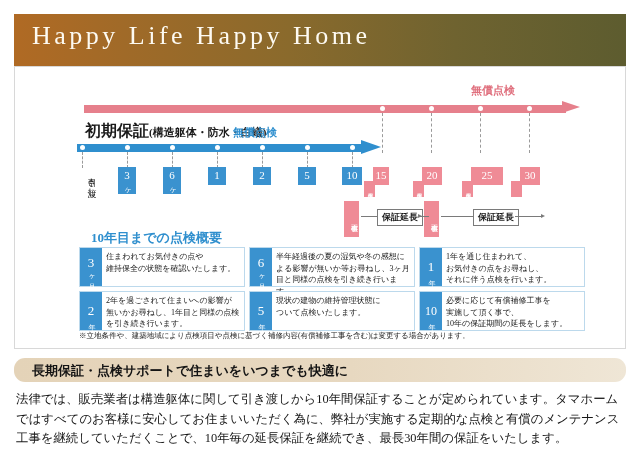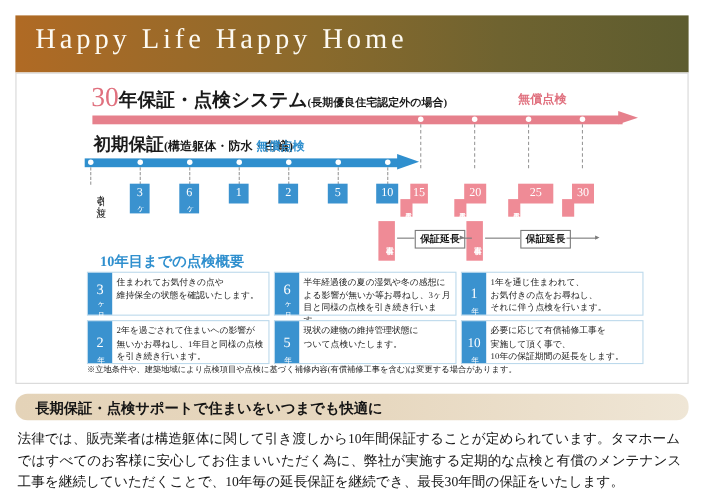--- a/index.html
+++ b/index.html
@@ -360,23 +360,20 @@
 </style>
 </head>
 <body>
 
 <div class="header-banner">
   <div class="header-title">Happy Life Happy Home</div>
 </div>
 
 <div class="diagram-panel">
 
-  <div class="sys-title">
-    <span class="num30">30</span><span class="main">年保証・点検システム</span><span class="sub">(長期優良住宅認定外の場合)</span>
-  </div>
 
   <div class="pink-arrow-wrap">
     <div class="pink-arrow-bar"></div>
     <div class="pink-arrow-head"></div>
   </div>
   <div class="pink-label">無償点検</div>
 
   <div class="dot pink" style="left:365px;"></div>
   <div class="dot pink" style="left:414px;"></div>
   <div class="dot pink" style="left:463px;"></div>

